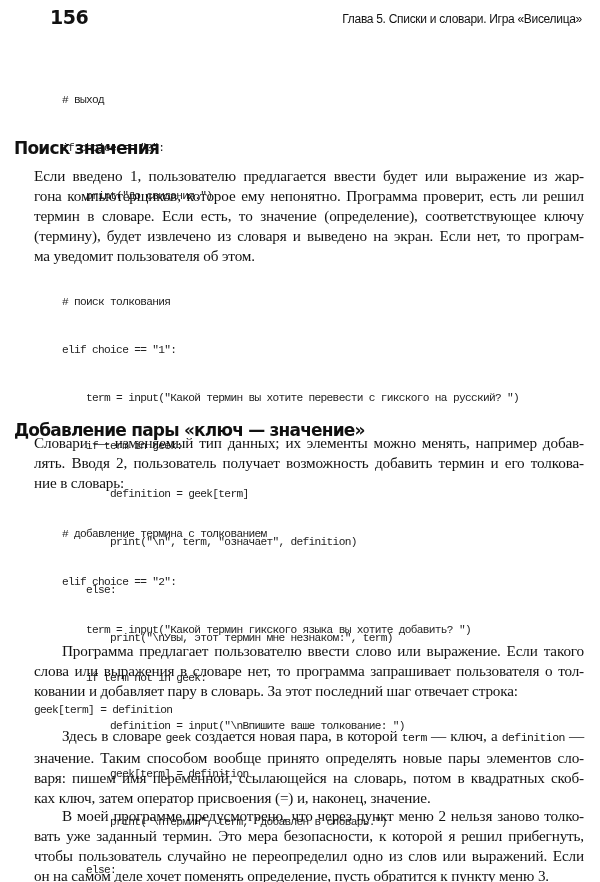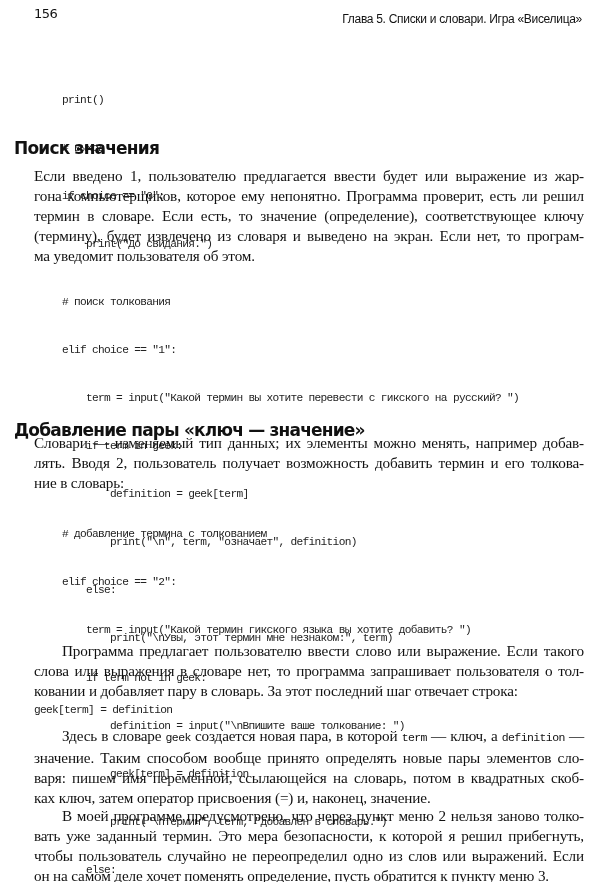--- a/index.html
+++ b/index.html
@@ -1,36 +1,35 @@
 <!DOCTYPE html>
 <html><head>
 <meta charset="utf-8">
 <style>
   html, body { margin: 0; padding: 0; background: #ffffff; }
   body { width: 600px; height: 882px; position: relative; overflow: hidden; color: #111; }
-  .page-num { position: absolute; left: 34px; top: 6px; font-family: "DejaVu Sans", sans-serif; font-weight: normal; font-size: 13px; letter-spacing: -0.5px; }
+  .page-num { position: absolute; left: 50px; top: 6px; font-family: "DejaVu Sans", sans-serif; font-weight: bold; font-size: 19px; letter-spacing: -0.5px; }
   .running-head { position: absolute; right: 18px; top: 12px; font-family: "Liberation Sans", sans-serif; font-size: 12px; letter-spacing: -0.3px; }
   .code { position: absolute; left: 62px; font-family: "Liberation Mono", monospace; font-size: 11.2px; line-height: 16px; white-space: pre; letter-spacing: -0.7px; color: #222; margin: 0; }
   .heading { position: absolute; left: 14px; font-family: "DejaVu Sans", sans-serif; font-weight: bold; font-size: 17px; letter-spacing: -0.8px; margin: 0; }
   .para { position: absolute; left: 34px; width: 550px; font-family: "Liberation Serif", serif; font-size: 15.2px; line-height: 20px; text-align: justify; margin: 0; letter-spacing: -0.15px; }
   .para.indent { text-indent: 28px; }
   .line { display: block; text-align-last: justify; white-space: nowrap; }
   .line.last { text-align-last: left; }
   .para .line { text-align: justify; }
   .inl { font-family: Liberation Mono, monospace; font-size: 11.5px; letter-spacing: -0.6px; }
   .inline-code { position: absolute; left: 34px; font-family: "Liberation Mono", monospace; font-size: 11.2px; letter-spacing: -0.7px; color: #222; margin: 0; white-space: pre; }
 </style>
 </head>
 <body>
 
 <div class="page-num">156</div>
 <div class="running-head">Глава 5. Списки и словари. Игра «Виселица»</div>
 
 <div class="code" style="top:60px;">
-  <div>print()</div>
   <div># выход</div>
   <div>if choice == "0":</div>
   <div>    print("До свидания.")</div>
 </div>
 
 <h2 class="heading" style="top:138px;">Поиск значения</h2>
 
 <div class="para" style="top:166px;">
   <span class="line">Если введено 1, пользователю предлагается ввести будет или выражение из жар-</span>
   <span class="line">гона компьютерщиков, которое ему непонятно. Программа проверит, есть ли решил</span>

